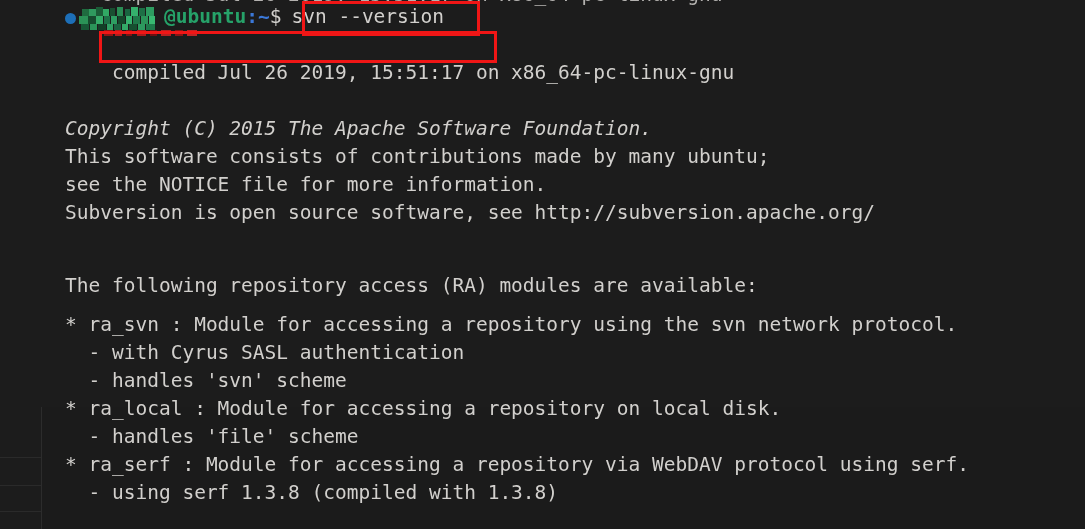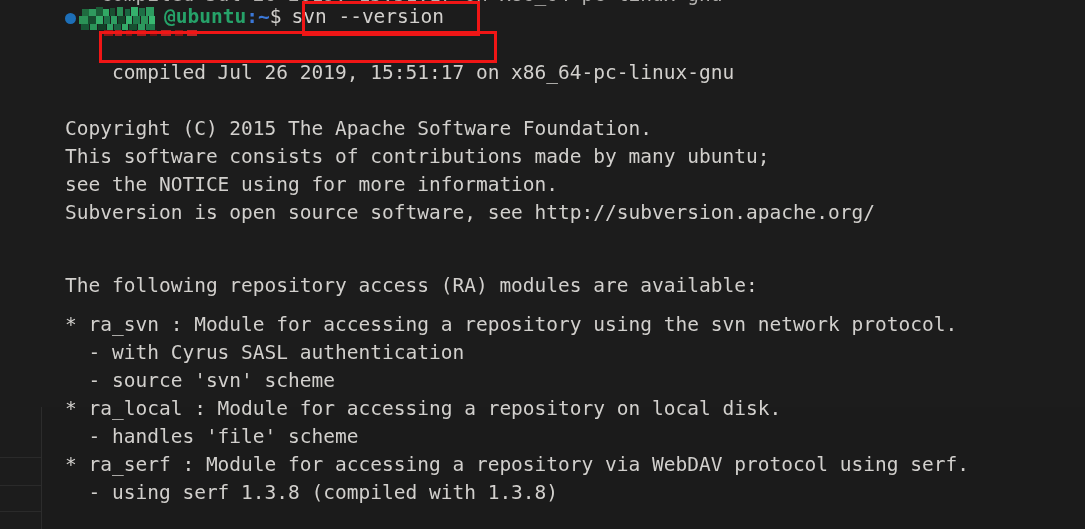--- a/index.html
+++ b/index.html
@@ -176,30 +176,30 @@
         <i style="left: 46px; top: 0px; width: 7px; background: rgb(110, 17, 17);"></i>
         <i style="left: 57px; top: 0px; width: 10px; background: rgb(183, 32, 32);"></i>
         <i style="left: 71px; top: 0px; width: 8px; background: rgb(138, 21, 21);"></i>
         <i style="left: 83px; top: 0px; width: 10px; background: rgb(192, 37, 37);"></i>
       </div>
 
 
     <div id="output-lines">
         <div class="term-line" style="top: 59px;">    compiled Jul 26 2019, 15:51:17 on x86_64-pc-linux-gnu</div>
         <div class="term-line" style="top: 87px;"></div>
-        <div class="term-line" style="top: 115px;">Copyright (C) 2015 The Apache Software Foundation.</div>
+        <div class="term-line" style="top: 115px; font-style: italic;">Copyright (C) 2015 The Apache Software Foundation.</div>
         <div class="term-line" style="top: 143px;">This software consists of contributions made by many ubuntu;</div>
-        <div class="term-line" style="top: 171px;">see the NOTICE using for more information.</div>
+        <div class="term-line" style="top: 171px;">see the NOTICE file for more information.</div>
         <div class="term-line" style="top: 199px;">Subversion is open source software, see http://subversion.apache.org/</div>
         <div class="term-line" style="top: 227px;"></div>
         <div class="term-line" style="top: 272px;">The following repository access (RA) modules are available:</div>
         <div class="term-line" style="top: 283px;"></div>
         <div class="term-line" style="top: 311px;">* ra_svn : Module for accessing a repository using the svn network protocol.</div>
         <div class="term-line" style="top: 339px;">  - with Cyrus SASL authentication</div>
-        <div class="term-line" style="top: 367px;">  - source 'svn' scheme</div>
+        <div class="term-line" style="top: 367px;">  - handles 'svn' scheme</div>
         <div class="term-line" style="top: 395px;">* ra_local : Module for accessing a repository on local disk.</div>
         <div class="term-line" style="top: 423px;">  - handles 'file' scheme</div>
         <div class="term-line" style="top: 451px;">* ra_serf : Module for accessing a repository via WebDAV protocol using serf.</div>
         <div class="term-line" style="top: 479px;">  - using serf 1.3.8 (compiled with 1.3.8)</div>
       </div>
 
     <div class="annot-box" id="annot-command"></div>
     <div class="annot-box" id="annot-version"></div>
   </div>
 

